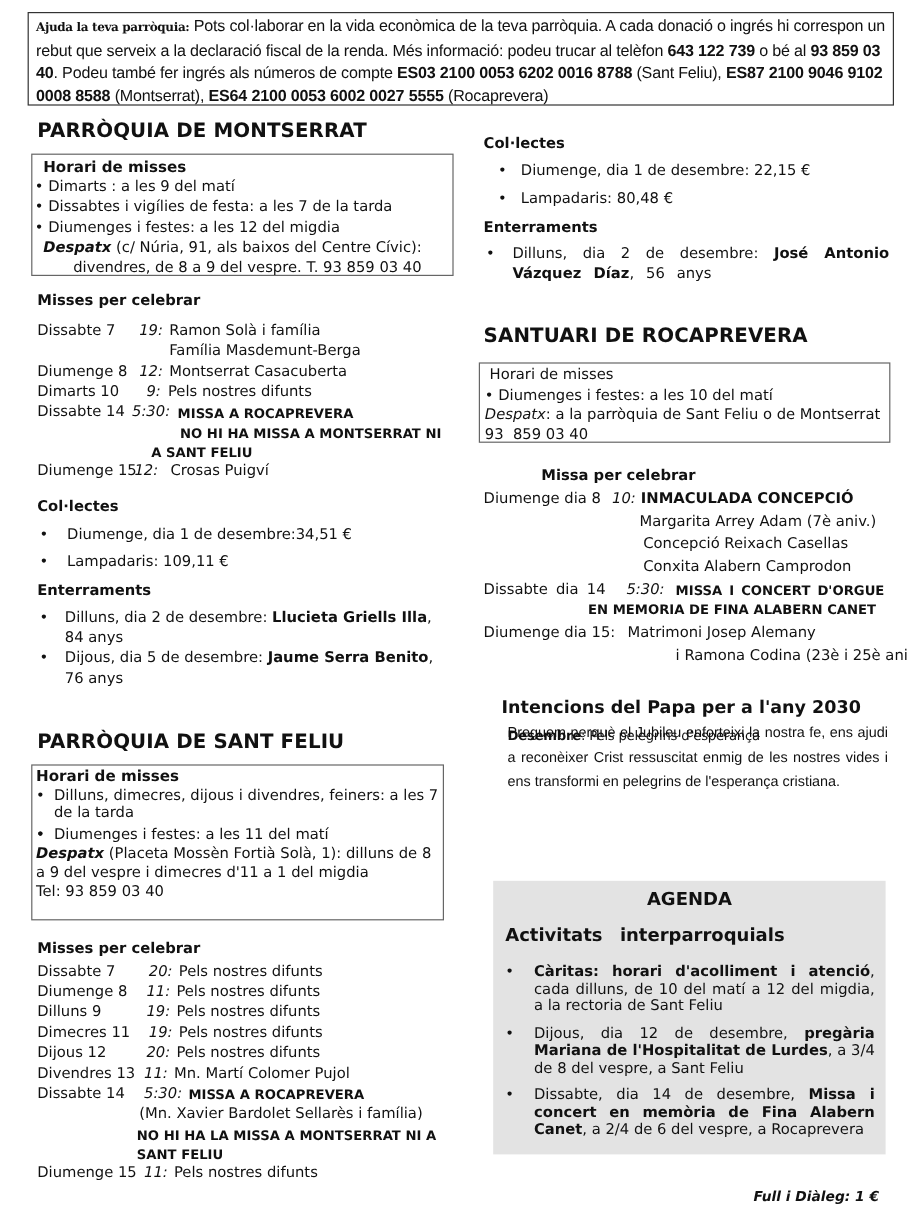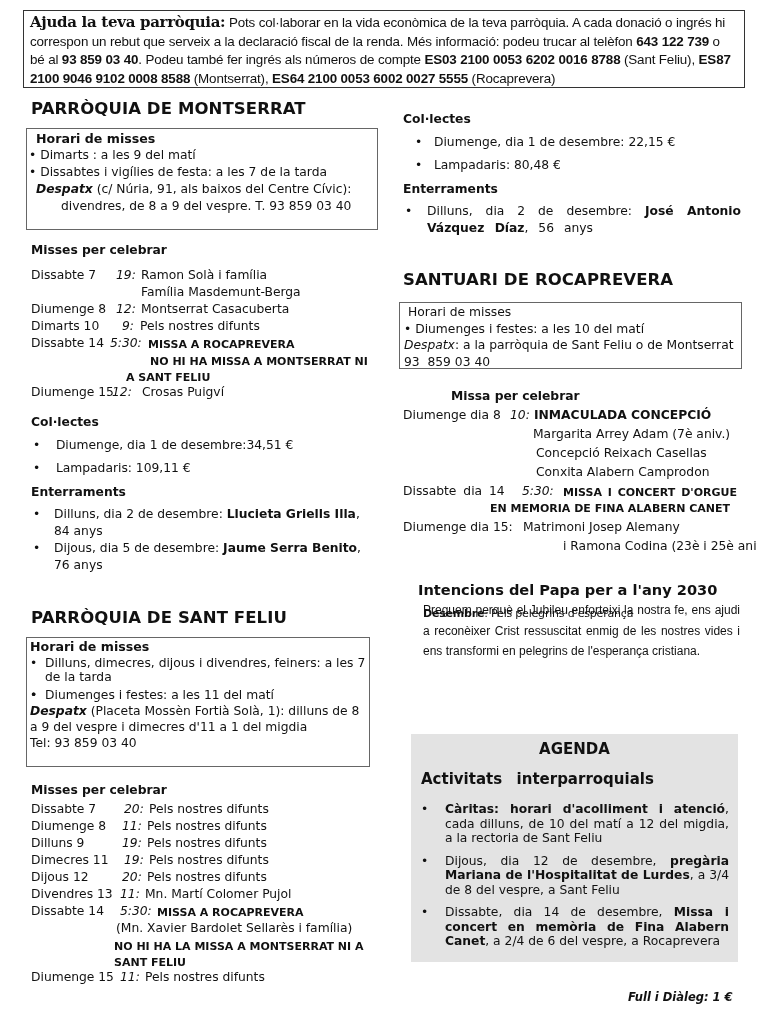--- a/index.html
+++ b/index.html
@@ -3,21 +3,21 @@
 <meta charset="utf-8">
 <style>
   html, body { margin:0; padding:0; background:#ffffff; }
   body { width:757px; height:1024px; position:relative; overflow:hidden; color:#111; font-family:"DejaVu Sans", sans-serif; }
   .abs { position:absolute; }
   b, .b { font-weight:bold; }
   i, .i { font-style:italic; }
 
   
   #top-box { left:23px; top:10px; width:722px; height:78px; border:1.5px solid #333; box-sizing:border-box; padding:2px 6px; font-family:"Liberation Sans", sans-serif; font-size:13.4px; line-height:18.5px; letter-spacing:-0.15px; }
-  #top-box .lead { font-family:"DejaVu Serif", serif; font-weight:bold; font-size:15px; letter-spacing:-0.3px; }
+  #top-box .lead { font-family:"DejaVu Serif", serif; font-weight:bold; font-size:10px; letter-spacing:-0.3px; }
 
   .sec-title { font-family:"DejaVu Sans", sans-serif; font-weight:bold; font-size:16.5px; letter-spacing:0.1px; }
   .sub { font-weight:bold; font-size:12.3px; }
   .txt { font-size:12.3px; line-height:17px; }
   .box { border:1px solid #666; box-sizing:border-box; }
 
   .row { position:absolute; font-size:12.3px; white-space:nowrap; }
   .caps { font-weight:bold; font-size:11px; }
 
   #agenda { left:411px; top:734px; width:327px; height:228px; background:#e3e3e3; }
@@ -28,20 +28,21 @@
 <div id="top-box" class="abs">
   <span class="lead">Ajuda la teva parròquia:</span><span> Pots col·laborar en la vida econòmica de la teva parròquia. A cada donació o ingrés hi correspon un rebut que serveix a la declaració fiscal de la renda. Més informació: podeu trucar al telèfon </span><b>643 122 739</b><span> o bé al </span><b>93 859 03 40</b><span>. Podeu també fer ingrés als números de compte </span><b>ES03 2100 0053 6202 0016 8788</b><span> (Sant Feliu),</span> <b>ES87 2100 9046 9102 0008 8588</b><span> (Montserrat), </span><b>ES64 2100 0053 6002 0027 5555</b><span> (Rocaprevera)</span>
 </div>
 
 <div class="abs sec-title" style="left:31px;top:99px;">PARRÒQUIA DE MONTSERRAT</div>
 
 <div class="abs box" style="left:26px;top:128px;width:352px;height:102px;padding:1px 4px;font-size:12.3px;line-height:17px;">
   <div class="b" style="padding-left:5px;font-size:12.6px;">Horari de misses</div>
   <div style="margin-left:-2px">• <span>Dimarts : a les 9 del matí</span></div>
   <div style="margin-left:-2px">• <span>Dissabtes i vigílies de festa: a les 7 de la tarda</span></div>
+  <div style="margin-left:-2px">• <span>Diumenges i festes: a les 12 del migdia</span></div>
   <div style="padding-left:5px"><b><i>Despatx</i></b><span> (c/ Núria, 91, als baixos del Centre Cívic):</span></div>
   <div style="padding-left:30px">divendres, de 8 a 9 del vespre. T. 93 859 03 40</div>
 </div>
 
 <div class="abs sub" style="left:31px;top:243px;">Misses per celebrar</div>
 
 <div class="row" style="left:31px;top:268px;"><span>Dissabte 7</span></div>
 <div class="row i" style="left:116px;top:268px;">19:</div>
 <div class="row" style="left:141px;top:268px;">Ramon Solà i família</div>
 <div class="row" style="left:141px;top:285px;">Família Masdemunt-Berga</div>

